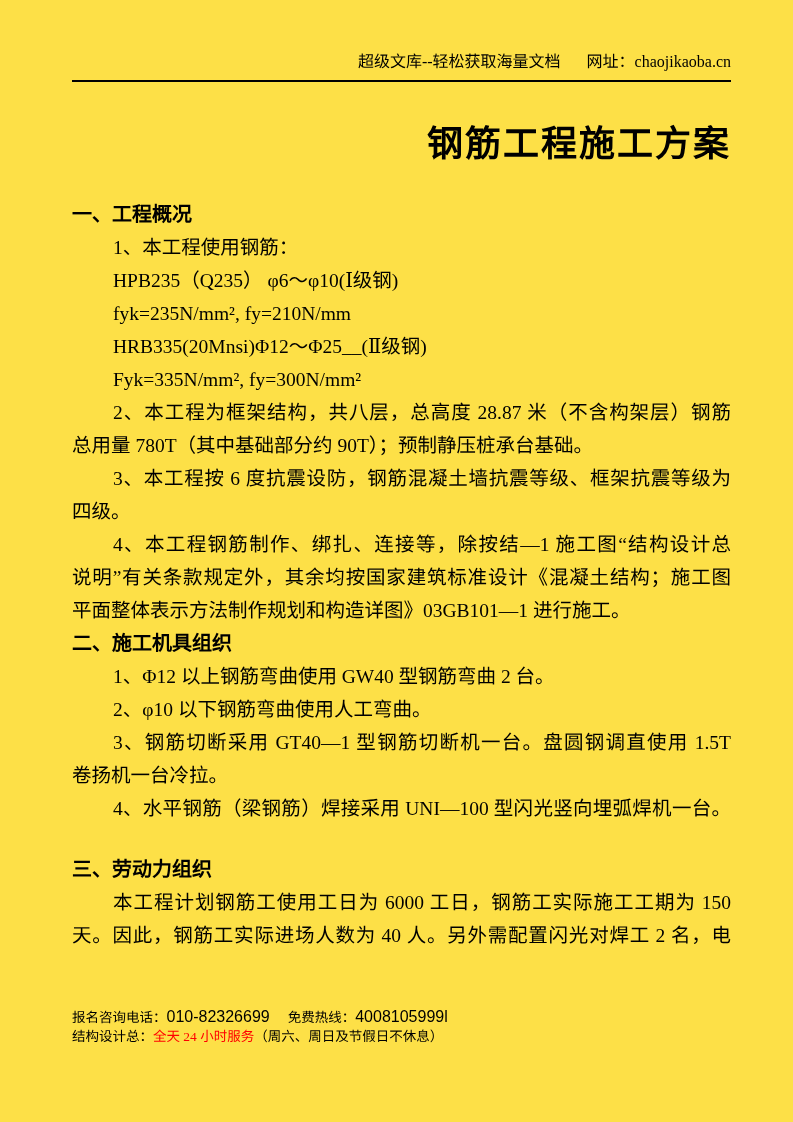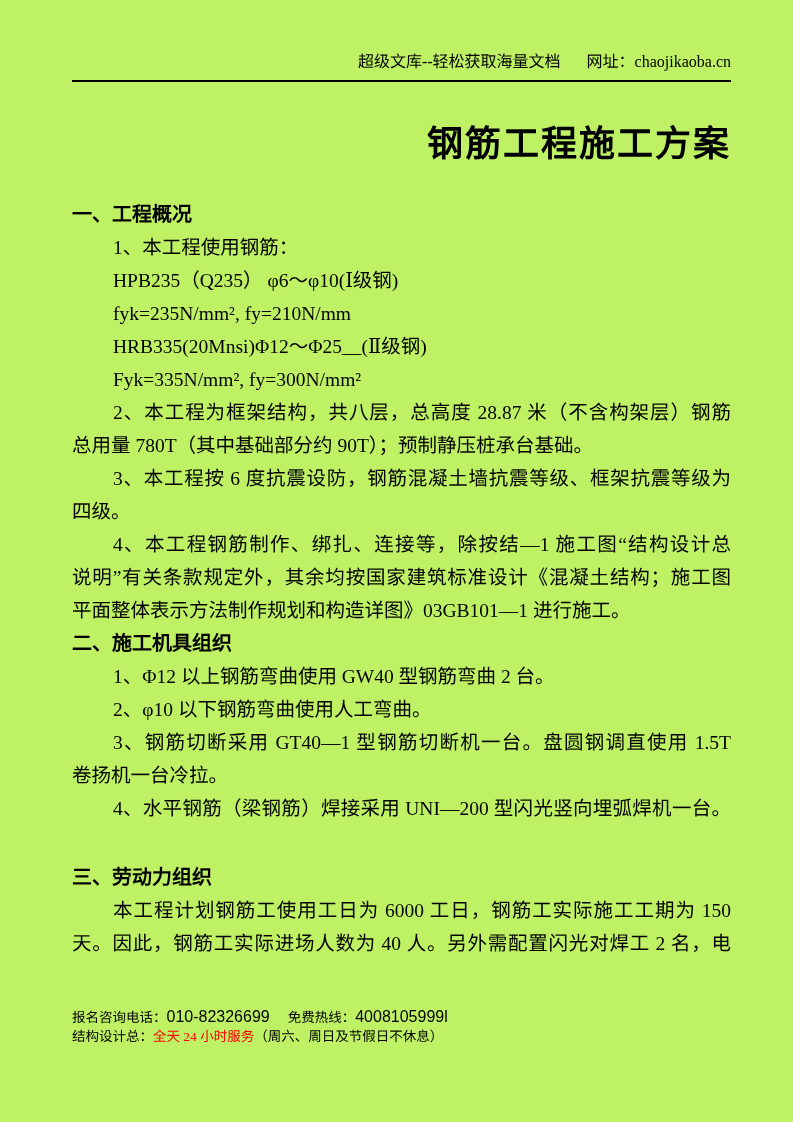--- a/index.html
+++ b/index.html
@@ -1,20 +1,20 @@
 <!DOCTYPE html>
 <html lang="zh-CN"><head>
 <meta charset="utf-8">
 <style>
   html, body { margin: 0; padding: 0; background: #ffffff; }
   .page {
     position: relative;
     width: 793px;
     height: 1122px;
-    background: #bef264;
+    background: #fde047;
     box-sizing: border-box;
     padding: 50px 62px 0 72px;
     color: #000000;
     font-family: "Liberation Serif", "DejaVu Serif", serif;
     overflow: hidden;
   }
   .doc-header {
     text-align: right;
     font-size: 16px;
     line-height: 24px;
@@ -32,21 +32,21 @@
     line-height: 52px;
   }
   .section-heading {
     font-family: "Liberation Sans", "DejaVu Sans", sans-serif;
     font-weight: bold;
     font-size: 20px;
     line-height: 33px;
   }
   .mt-sec1 { margin-top: 28px; }
   .mt-sec2 { }
-  .mt-sec3 { margin-top: 36px; }
+  .mt-sec3 { margin-top: 28px; }
   .line {
     font-size: 19.5px;
     line-height: 33px;
   }
   .line.indent { text-indent: 41px; }
   .line.fill {
     text-align: justify;
     text-align-last: justify;
   }
   .doc-footer {
@@ -90,21 +90,21 @@
     <div class="line fill">说明”有关条款规定外，其余均按国家建筑标准设计《混凝土结构；施工图</div>
     <div class="line">平面整体表示方法制作规划和构造详图》03GB101—1 进行施工。</div>
   </div>
 
   <div class="section">
     <div class="section-heading mt-sec2">二、施工机具组织</div>
     <div class="line indent">1、Φ12 以上钢筋弯曲使用 GW40 型钢筋弯曲 2 台。</div>
     <div class="line indent">2、φ10 以下钢筋弯曲使用人工弯曲。</div>
     <div class="line indent fill">3、钢筋切断采用 GT40—1 型钢筋切断机一台。盘圆钢调直使用 1.5T</div>
     <div class="line">卷扬机一台冷拉。</div>
-    <div class="line indent fill">4、水平钢筋（梁钢筋）焊接采用 UNI—200 型闪光竖向埋弧焊机一台。</div>
+    <div class="line indent fill">4、水平钢筋（梁钢筋）焊接采用 UNI—100 型闪光竖向埋弧焊机一台。</div>
   </div>
 
   <div class="section">
     <div class="section-heading mt-sec3">三、劳动力组织</div>
     <div class="line indent fill">本工程计划钢筋工使用工日为 6000 工日，钢筋工实际施工工期为 150</div>
     <div class="line fill">天。因此，钢筋工实际进场人数为 40 人。另外需配置闪光对焊工 2 名，电</div>
   </div>
 
   <div class="doc-footer">
     <div>

